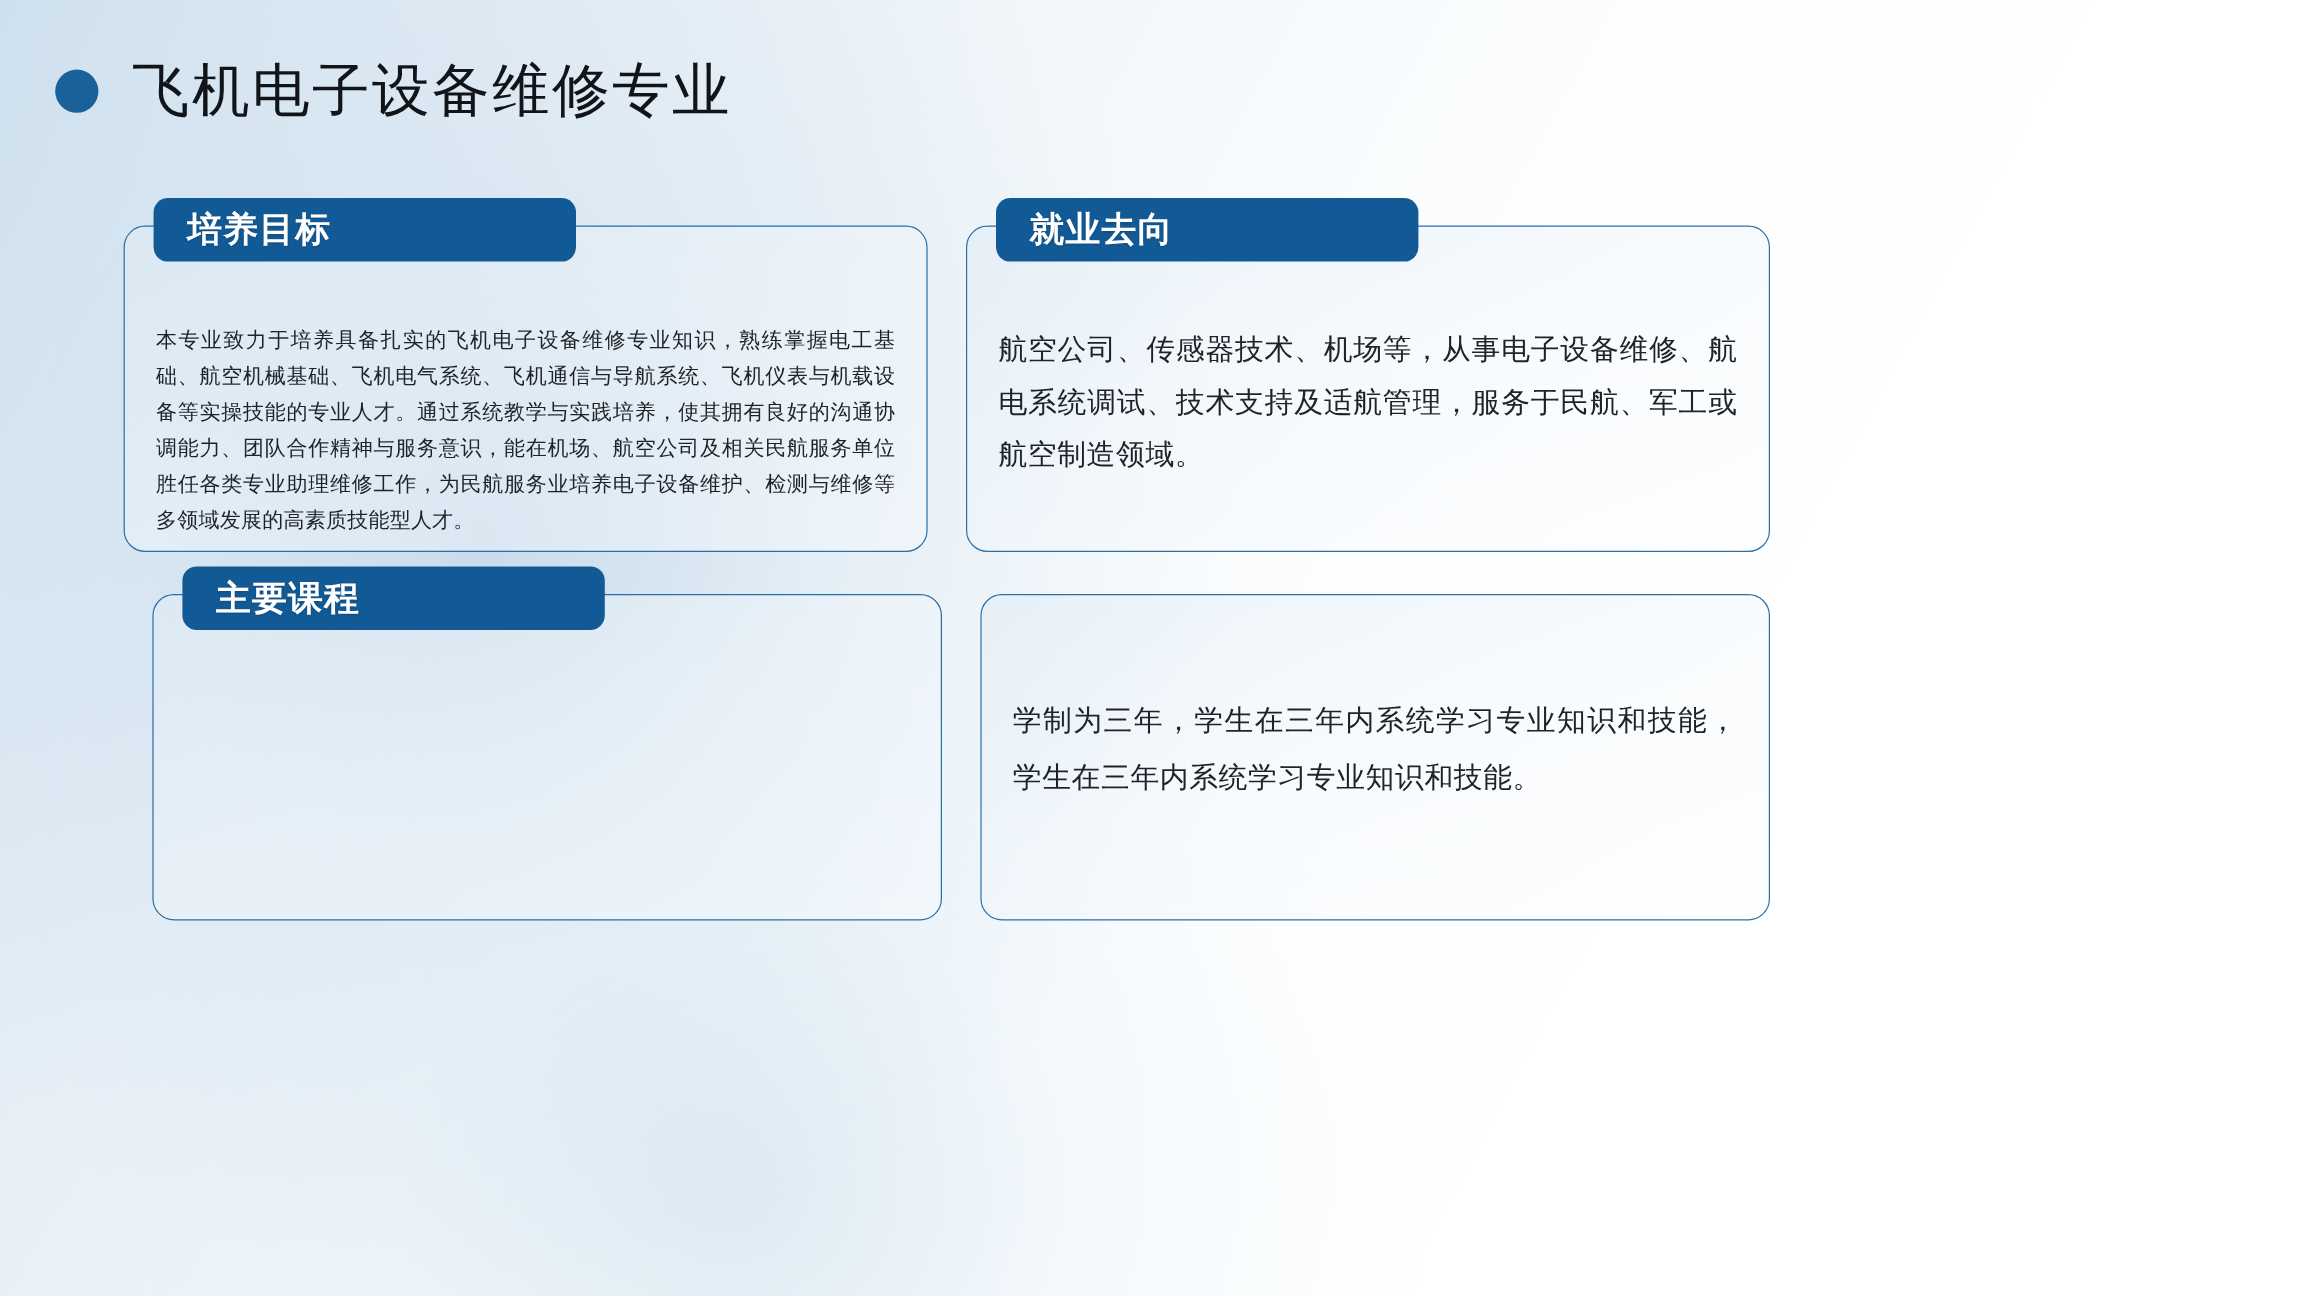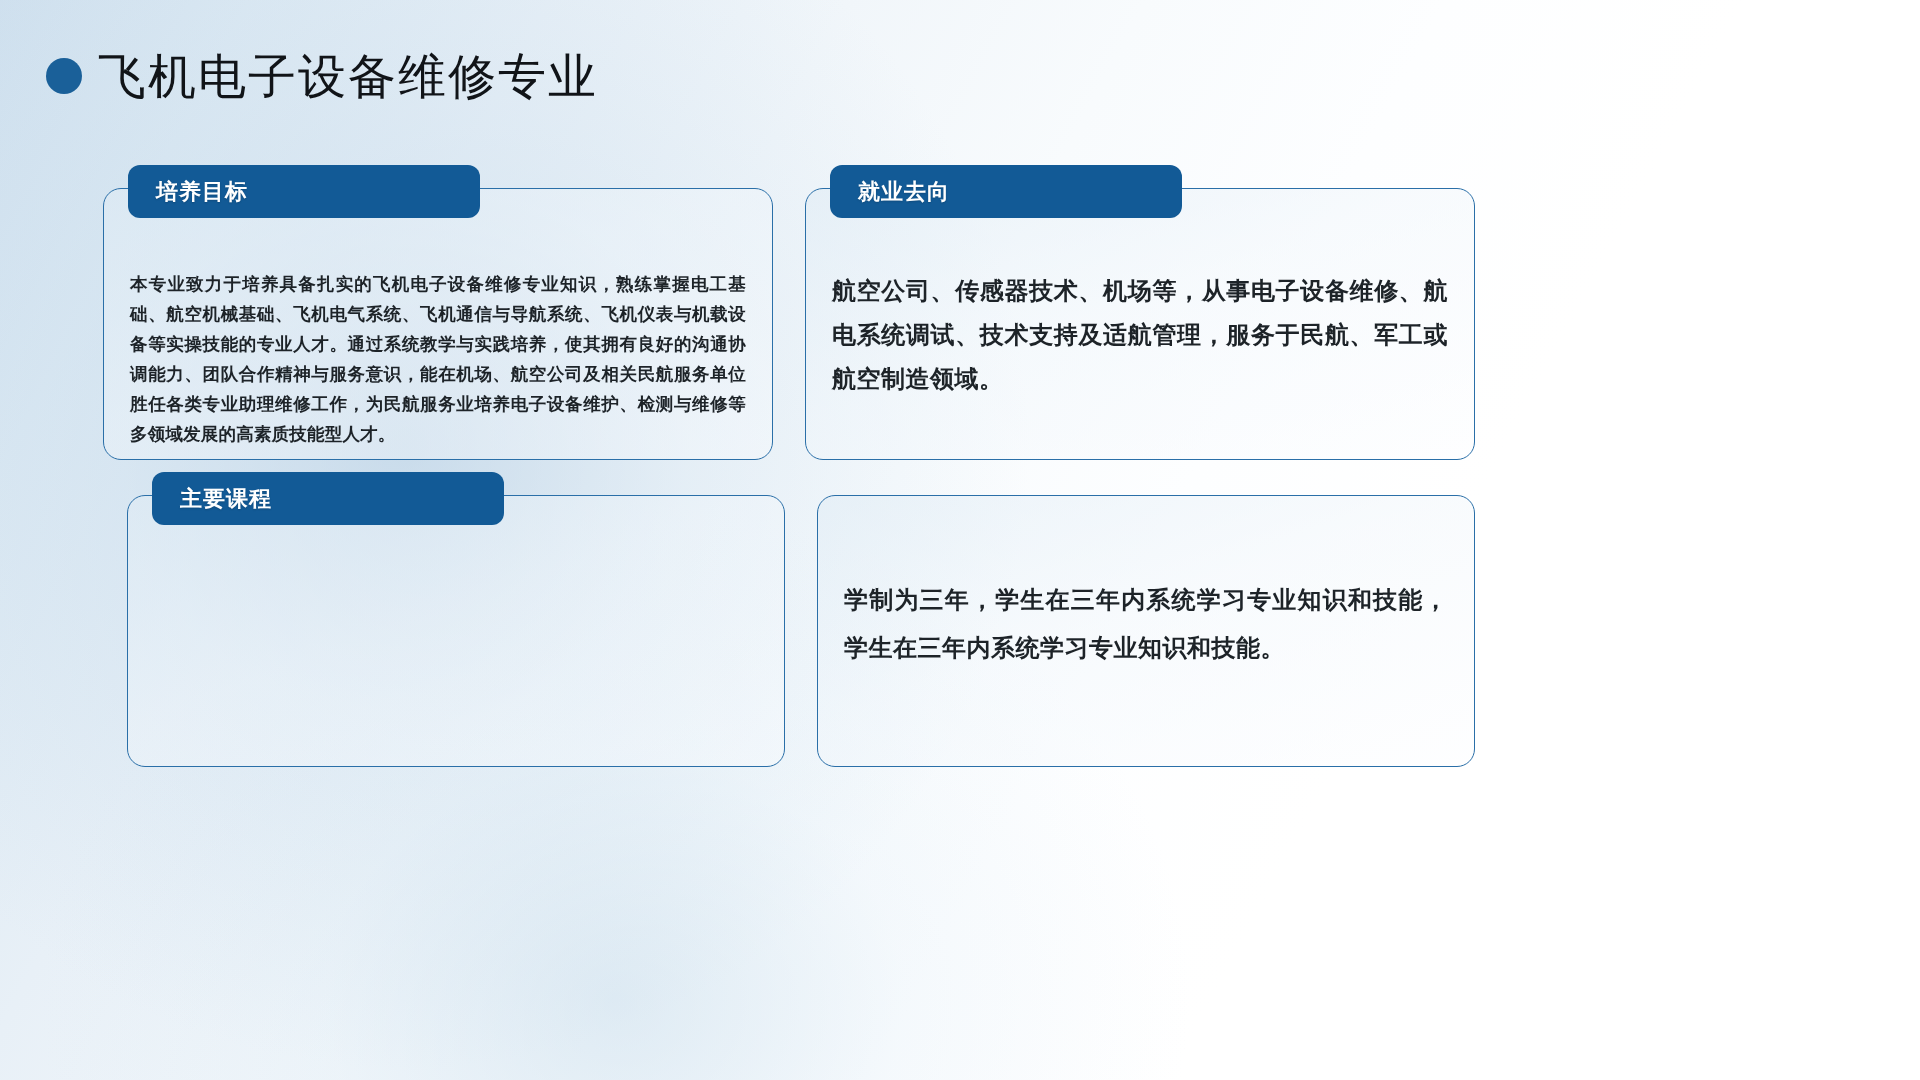--- a/index.html
+++ b/index.html
@@ -53,21 +53,21 @@
     pointer-events: none;
   }
 
   
   .title-row {
     position: absolute;
     left: 46px;
     top: 52px;
     display: flex;
     align-items: center;
-    gap: 16px;
+    gap: 28px;
     z-index: 4;
   }
   .title-bullet {
     width: 36px;
     height: 36px;
     border-radius: 50%;
     background: #1a6099;
     flex: 0 0 auto;
   }
   .title-text {
@@ -118,32 +118,31 @@
     box-sizing: border-box;
     background: #125a96;
     border-radius: 12px;
     display: flex;
     align-items: center;
     padding: 0 28px;
   }
   .card-head-text {
     font-family: "DejaVu Sans", "Liberation Sans", sans-serif;
     font-weight: bold;
-    font-size: 22px;
+    font-size: 29px;
     color: #ffffff;
     letter-spacing: 1px;
     white-space: nowrap;
     text-shadow: 0 1px 2px rgba(0,0,0,0.18);
   }
 
   .card-body {
     margin-top: 54px;
     color: #1d2328;
     font-family: "DejaVu Sans", "Liberation Sans", sans-serif;
-    font-weight: bold;
   }
   
   .card-body.dense {
     font-size: 17.5px;
     line-height: 30px;
     letter-spacing: 0.2px;
     text-align: justify;
   }
   
   .card-body.roomy {

